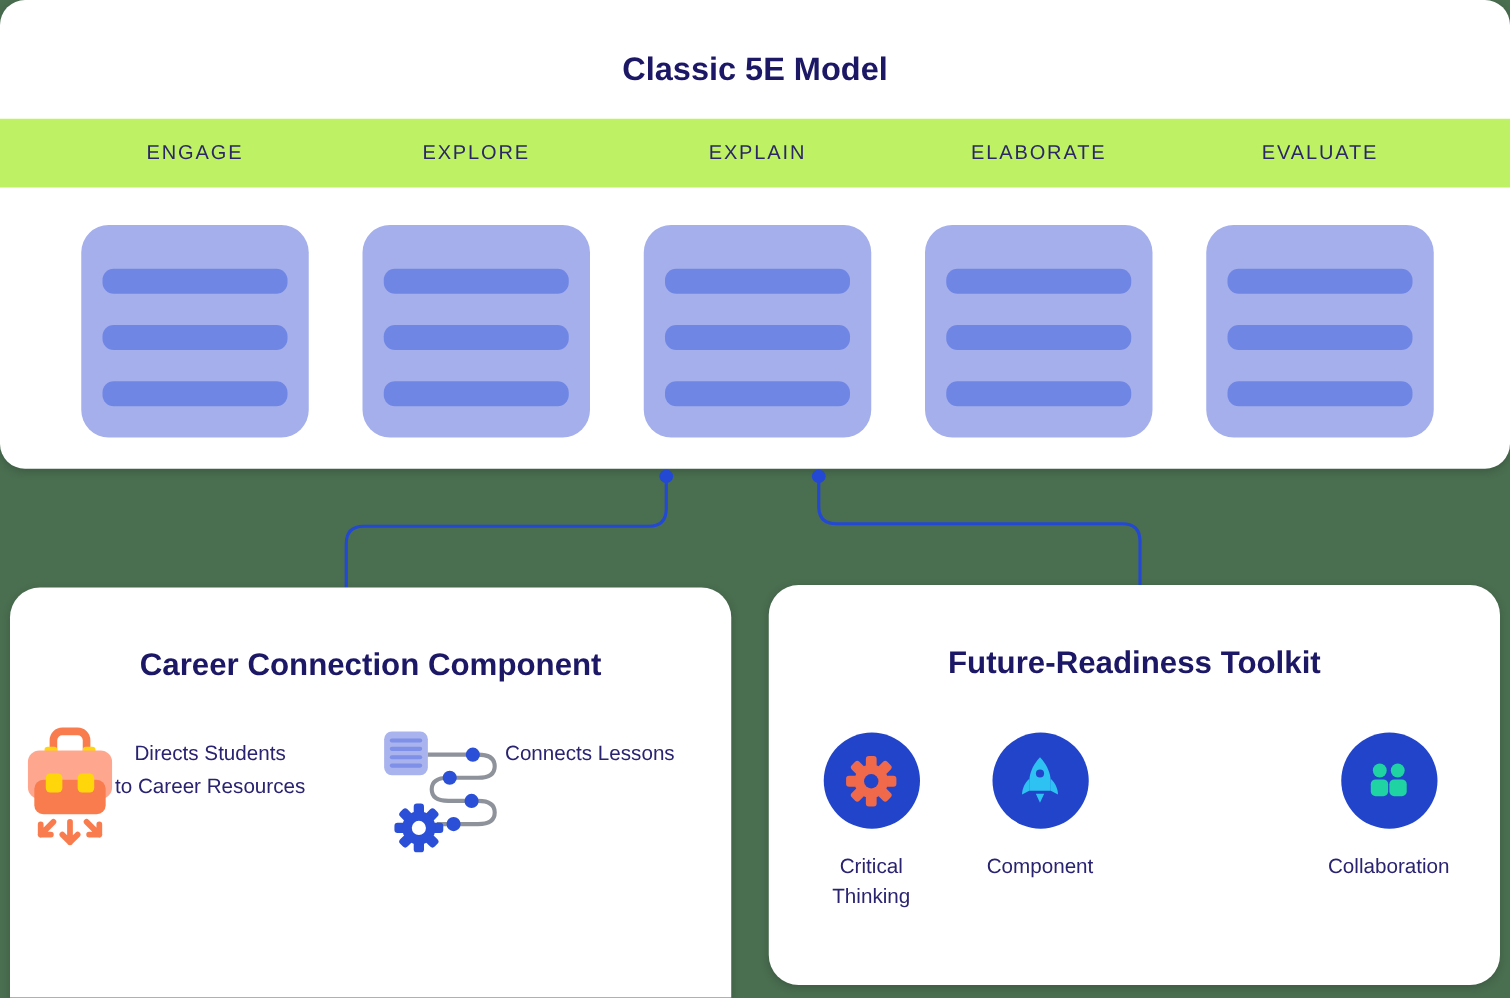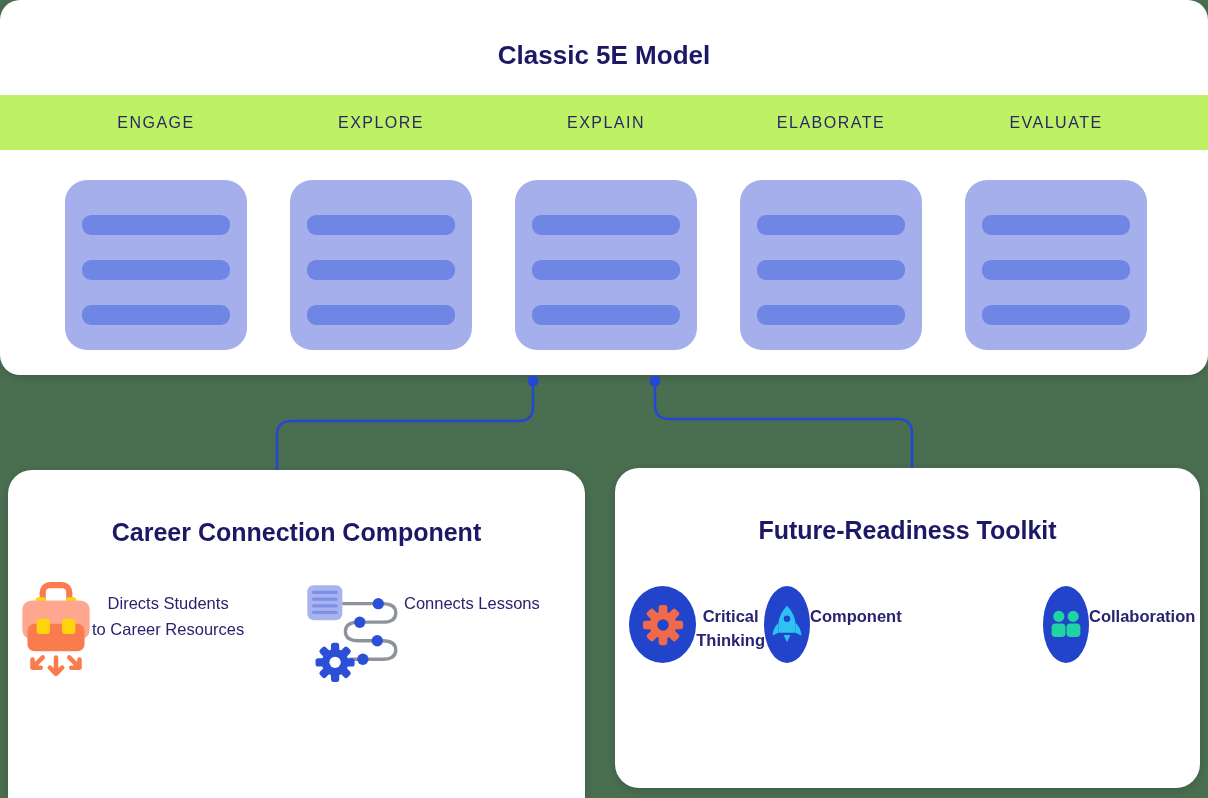--- a/index.html
+++ b/index.html
@@ -60,21 +60,21 @@
   .career-item .icon-box {
     height:112px; display:flex; align-items:center; justify-content:center;
   }
   .caption {
     margin-top:14px; text-align:center;
     font-size:16.5px; line-height:26px; color:#292370;
   }
   .caption span { display:block; }
   .toolkit-item {
     position:absolute; top:118px; width:136px;
-    display:flex; flex-direction:row; align-items:flex-start;font-weight:bold;
+    display:flex; flex-direction:column; align-items:center;
   }
   .tool-circle {
     width:77px; height:77px; border-radius:50%; background:#2144ca;
     display:flex; align-items:center; justify-content:center;
   }
   .tool-label {
     margin-top:18px; text-align:center;
     font-size:16.5px; line-height:24px; color:#292370;
   }
   .tool-label span { display:block; }

